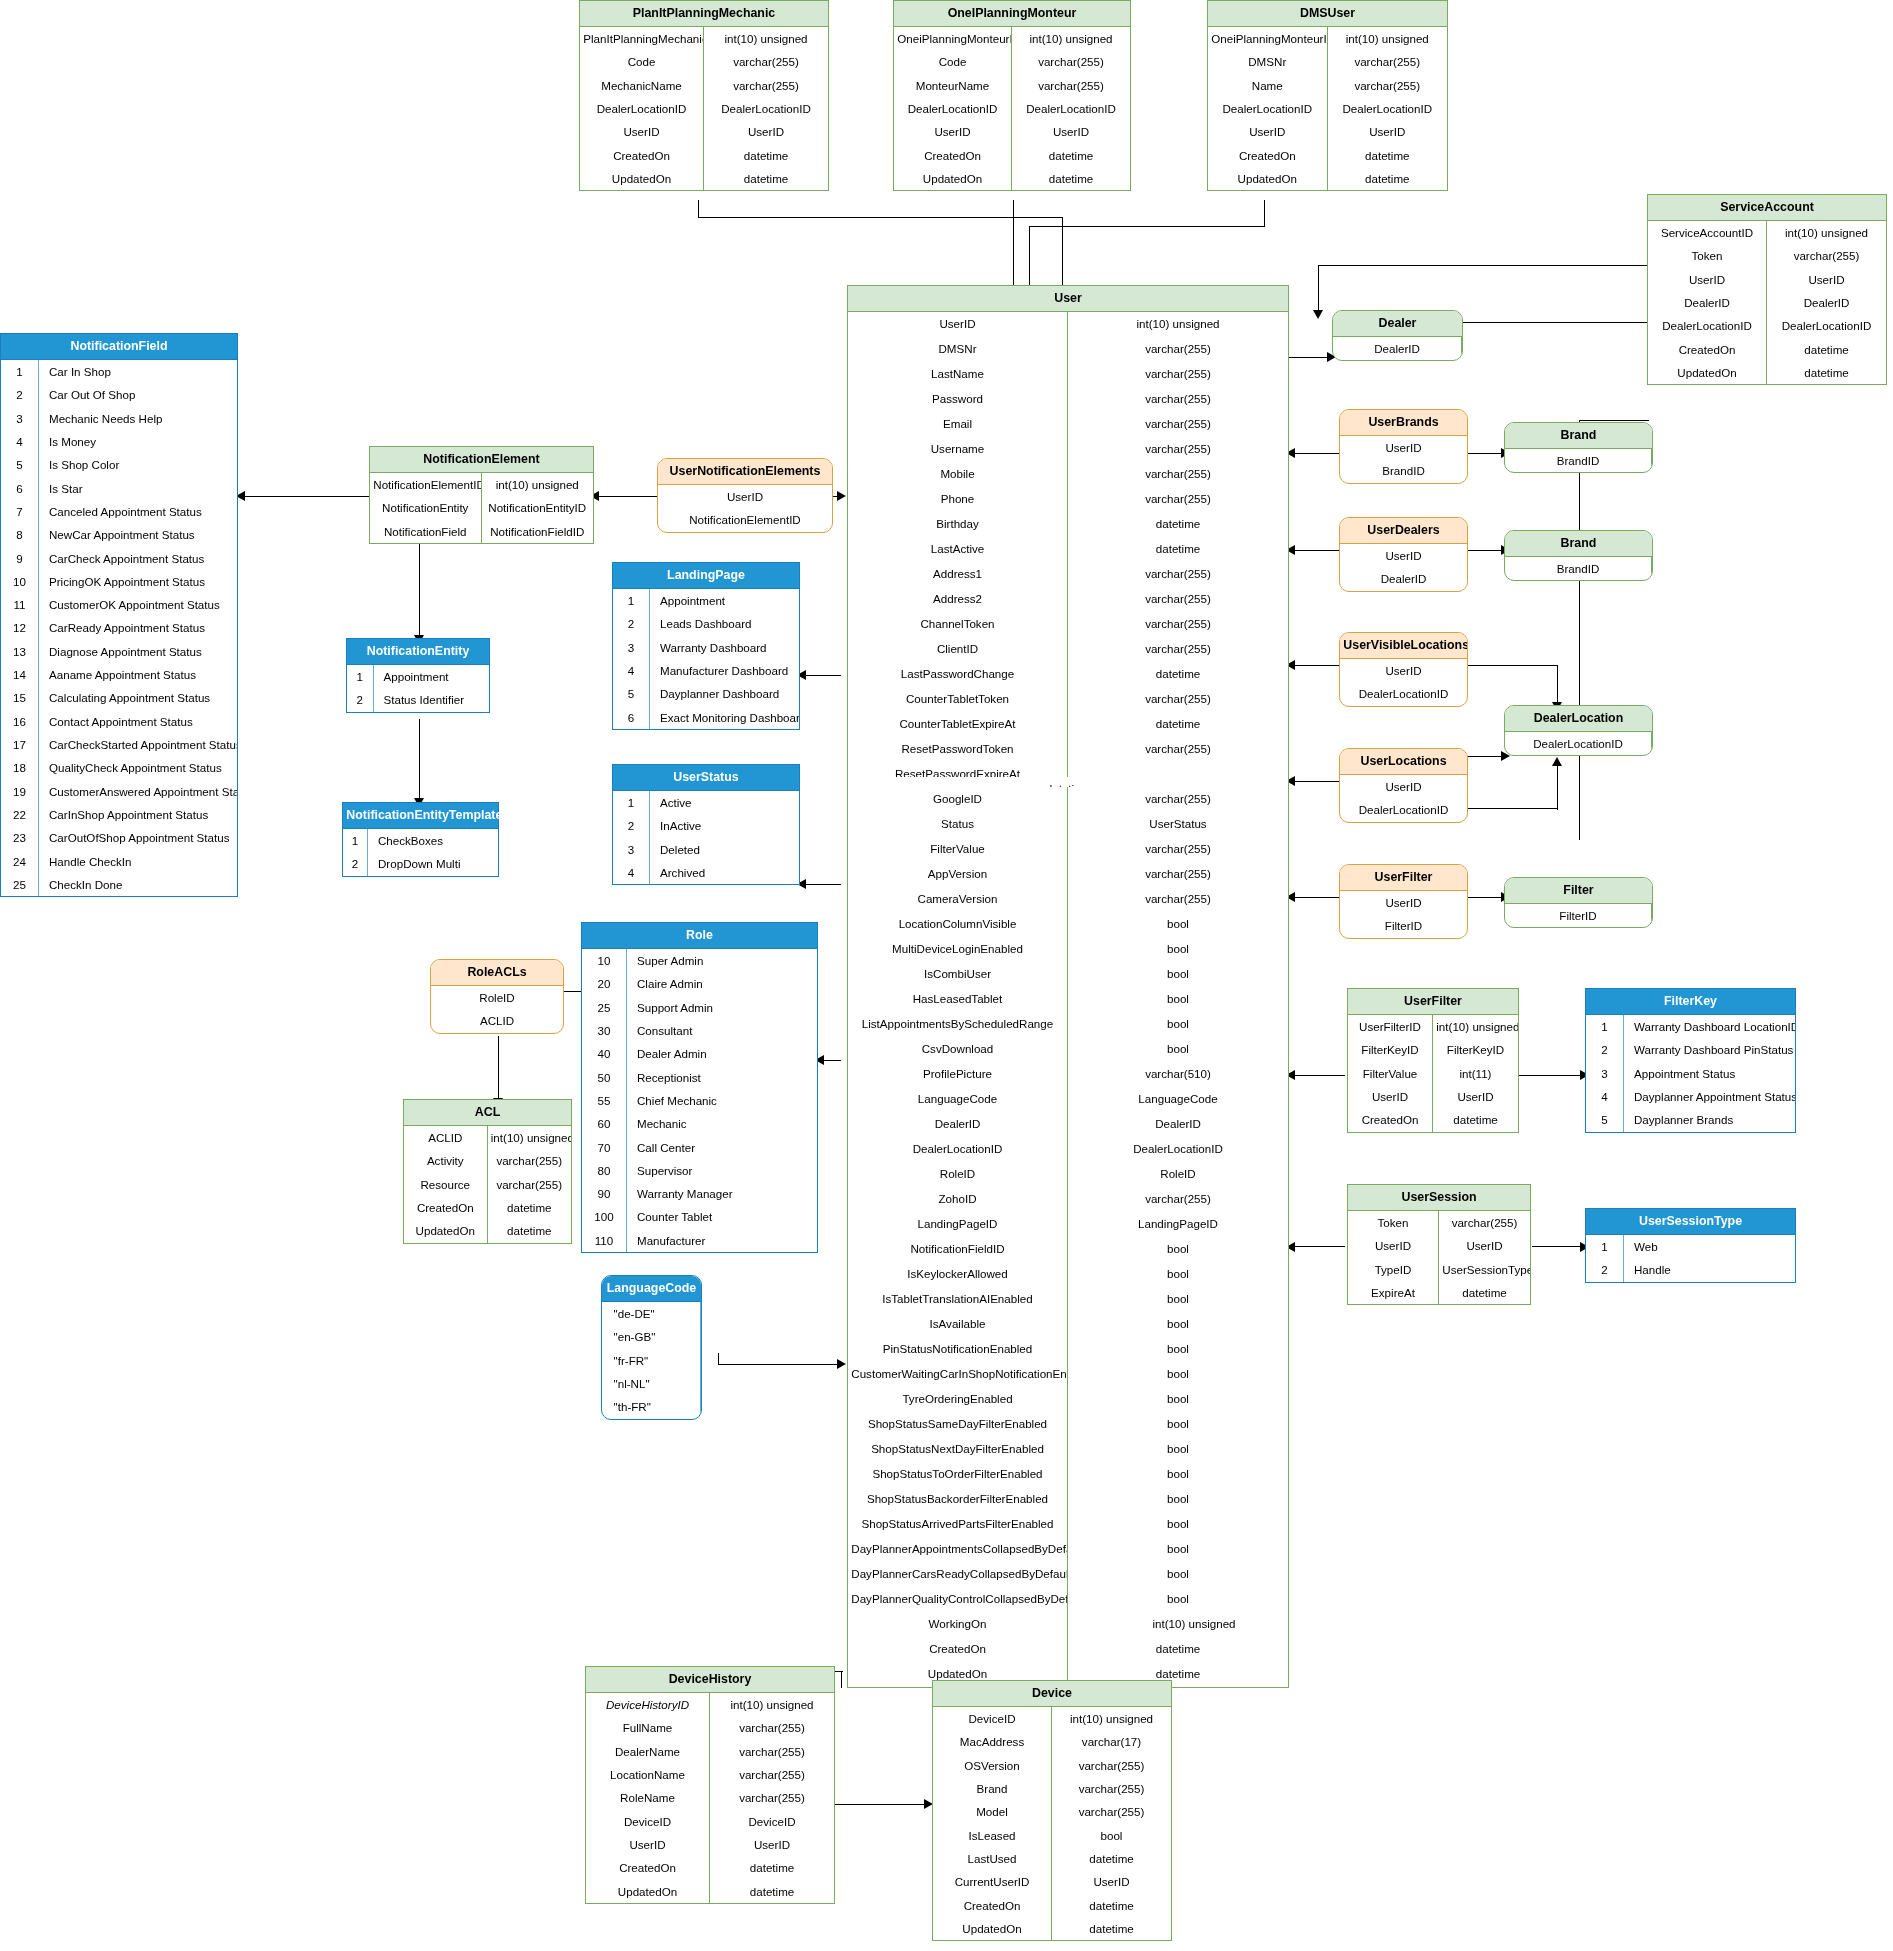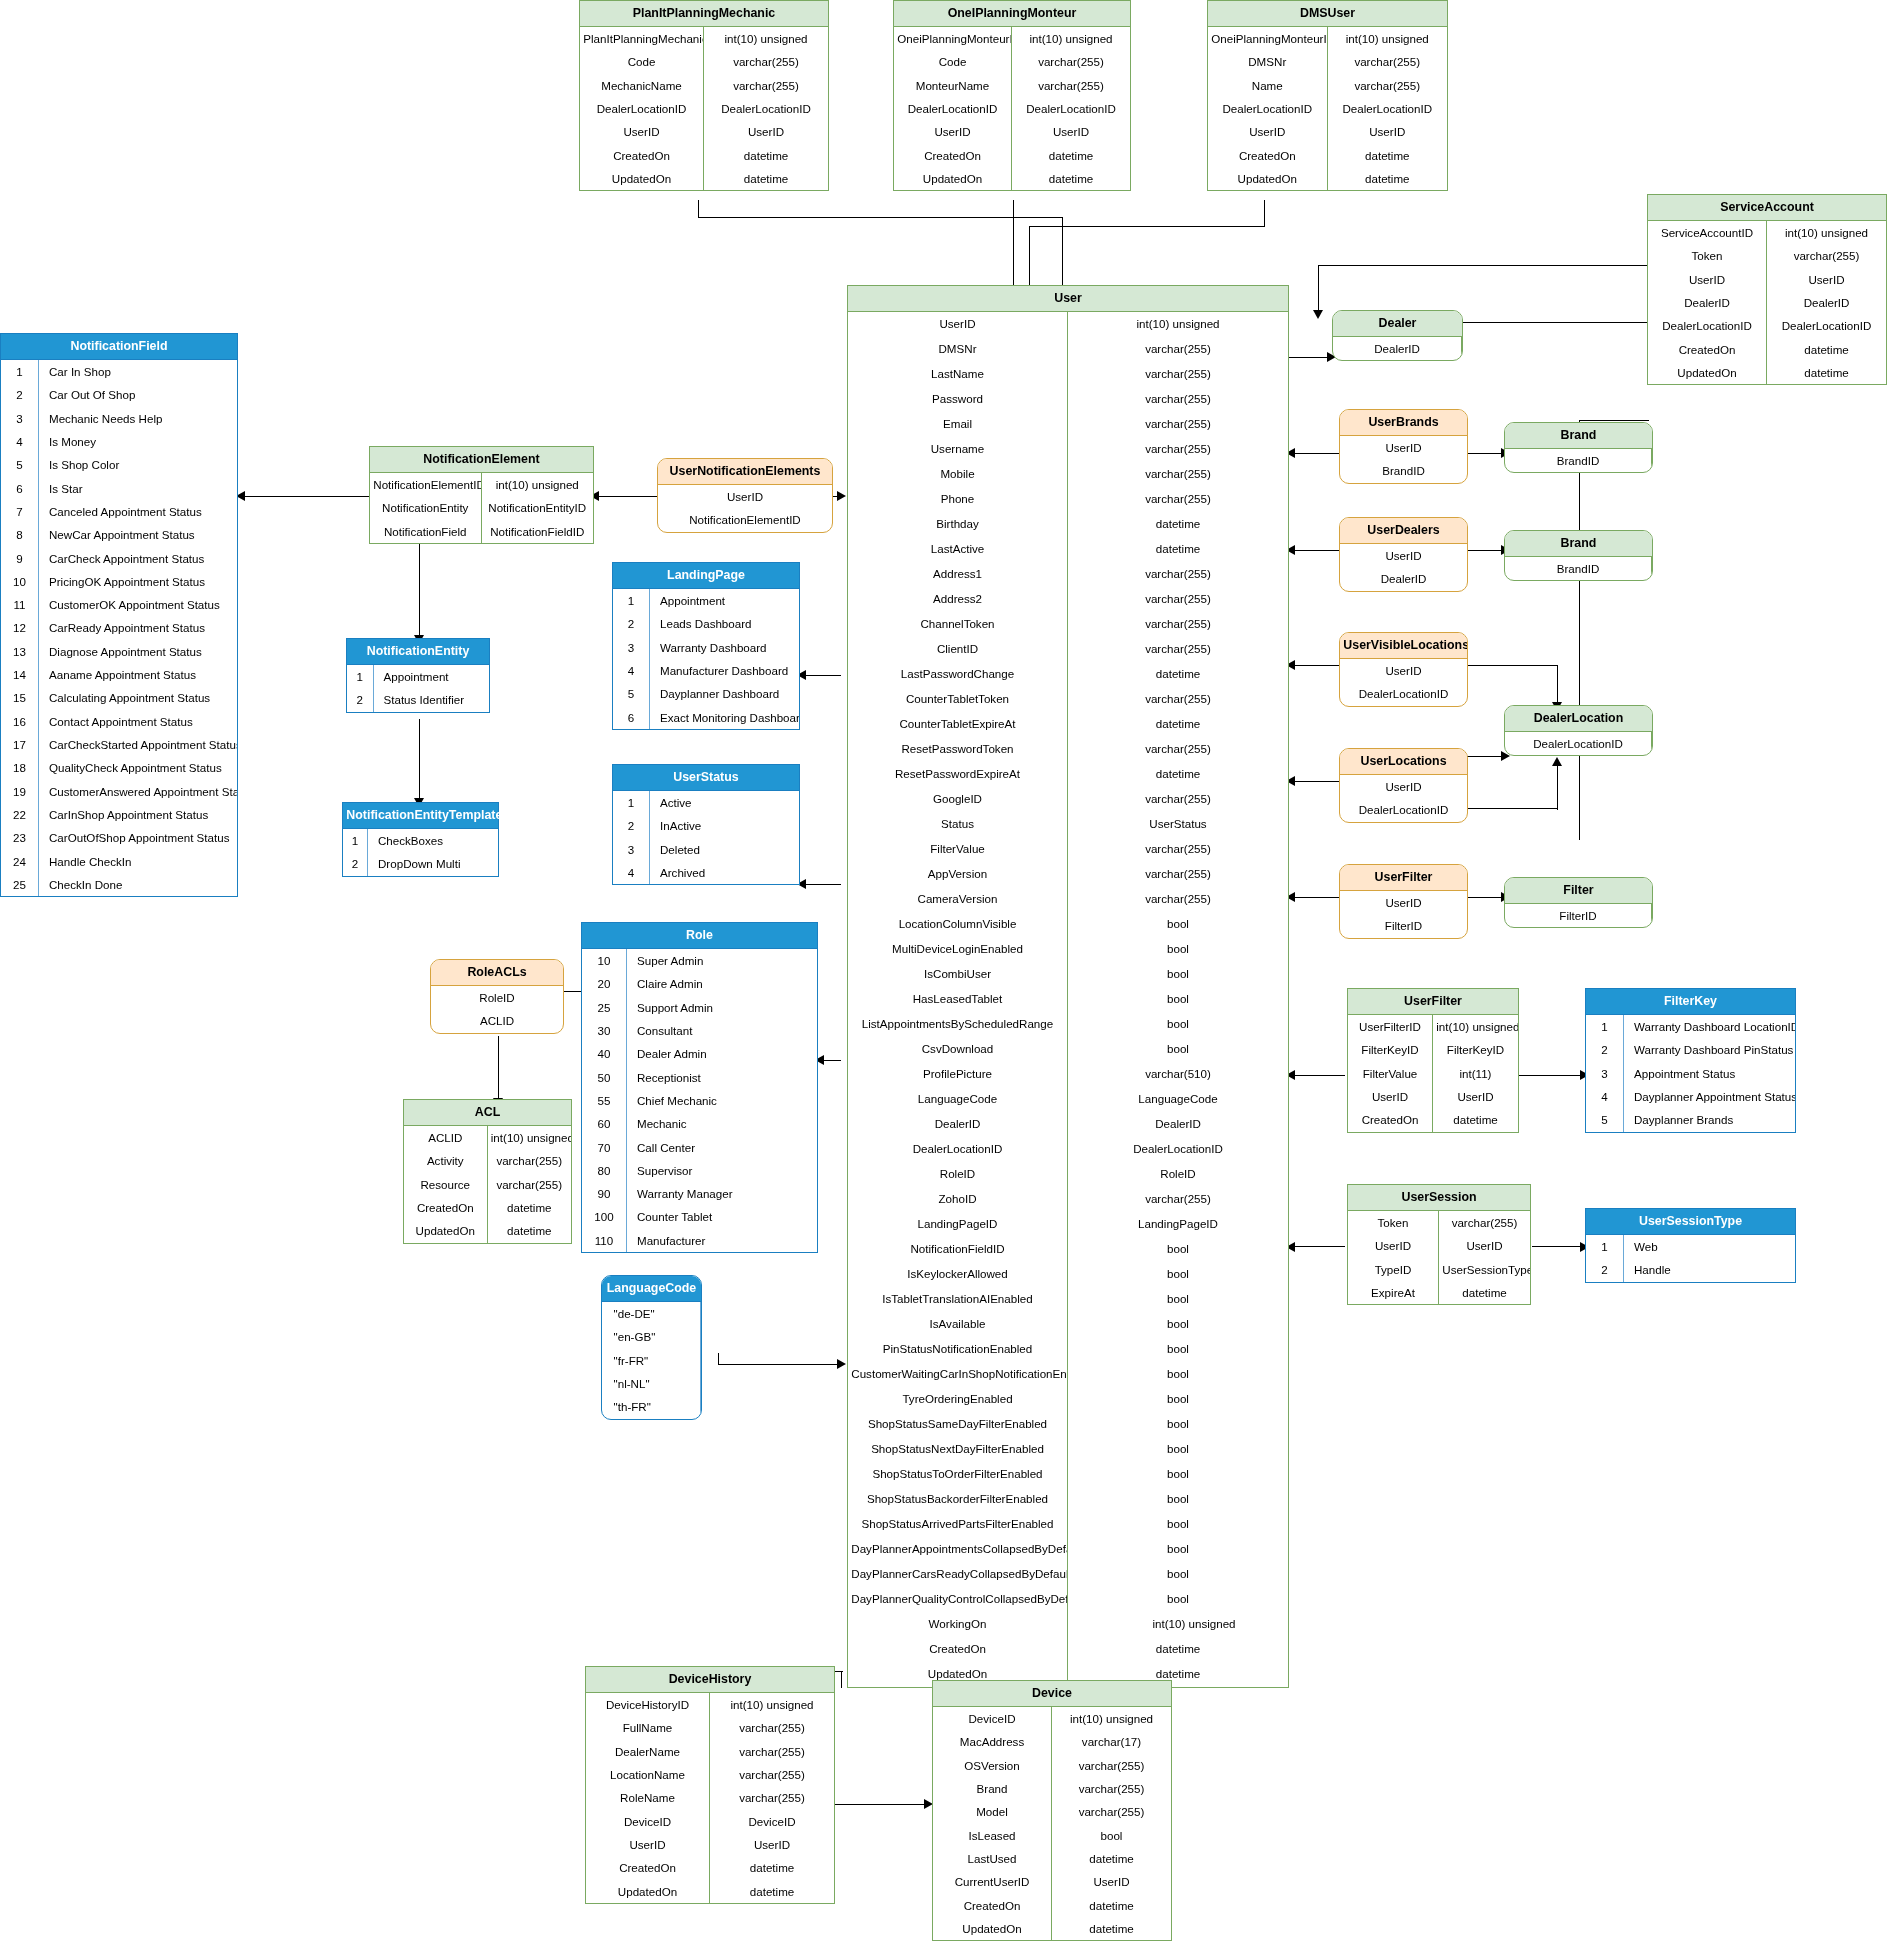--- a/index.html
+++ b/index.html
@@ -369,21 +369,21 @@
           <div class="cell c2" style="flex: 1 1 0%;">varchar(255)</div>
         </div>
         <div class="row" style="height: 25px;">
           <div class="cell c1" style="width: 50%;">CounterTabletExpireAt</div>
           <div class="cell c2" style="flex: 1 1 0%;">datetime</div>
         </div>
         <div class="row" style="height: 25px;">
           <div class="cell c1" style="width: 50%;">ResetPasswordToken</div>
           <div class="cell c2" style="flex: 1 1 0%;">varchar(255)</div>
         </div>
-        <div class="row" style="height: 25px;">
+        <div class="row" style="height: 25px; flex-direction: column;">
           <div class="cell c1" style="width: 50%;">ResetPasswordExpireAt</div>
           <div class="cell c2" style="flex: 1 1 0%;">datetime</div>
         </div>
         <div class="row" style="height: 25px;">
           <div class="cell c1" style="width: 50%;">GoogleID</div>
           <div class="cell c2" style="flex: 1 1 0%;">varchar(255)</div>
         </div>
         <div class="row" style="height: 25px;">
           <div class="cell c1" style="width: 50%;">Status</div>
           <div class="cell c2" style="flex: 1 1 0%;">UserStatus</div>
@@ -1042,21 +1042,21 @@
           <div class="cell c1" style="width: 38px;">2</div>
           <div class="cell c2" style="flex: 1 1 0%;">Handle</div>
         </div>
       </div>
   </div>
 
   <div class="tbl green" id="t-devhist" style="left:585px;top:1666px;width:250px;">
     <div class="hdr">DeviceHistory</div>
     <div class="rows">
         <div class="row">
-          <div class="cell c1" style="width: 50%;">DeviceHistoryID</div>
+          <div class="cell c1" style="width: 50%; font-style: italic;">DeviceHistoryID</div>
           <div class="cell c2" style="flex: 1 1 0%;">int(10) unsigned</div>
         </div>
         <div class="row">
           <div class="cell c1" style="width: 50%;">FullName</div>
           <div class="cell c2" style="flex: 1 1 0%;">varchar(255)</div>
         </div>
         <div class="row">
           <div class="cell c1" style="width: 50%;">DealerName</div>
           <div class="cell c2" style="flex: 1 1 0%;">varchar(255)</div>
         </div>

